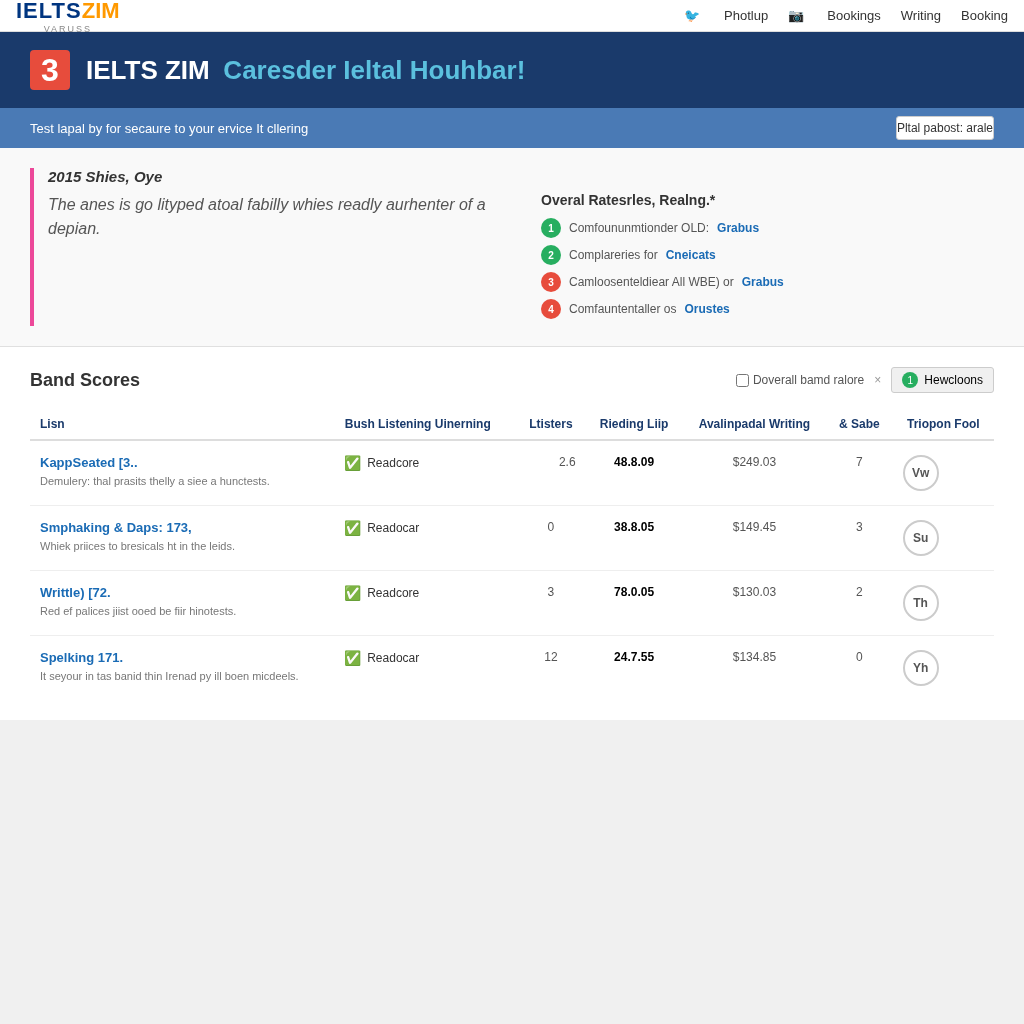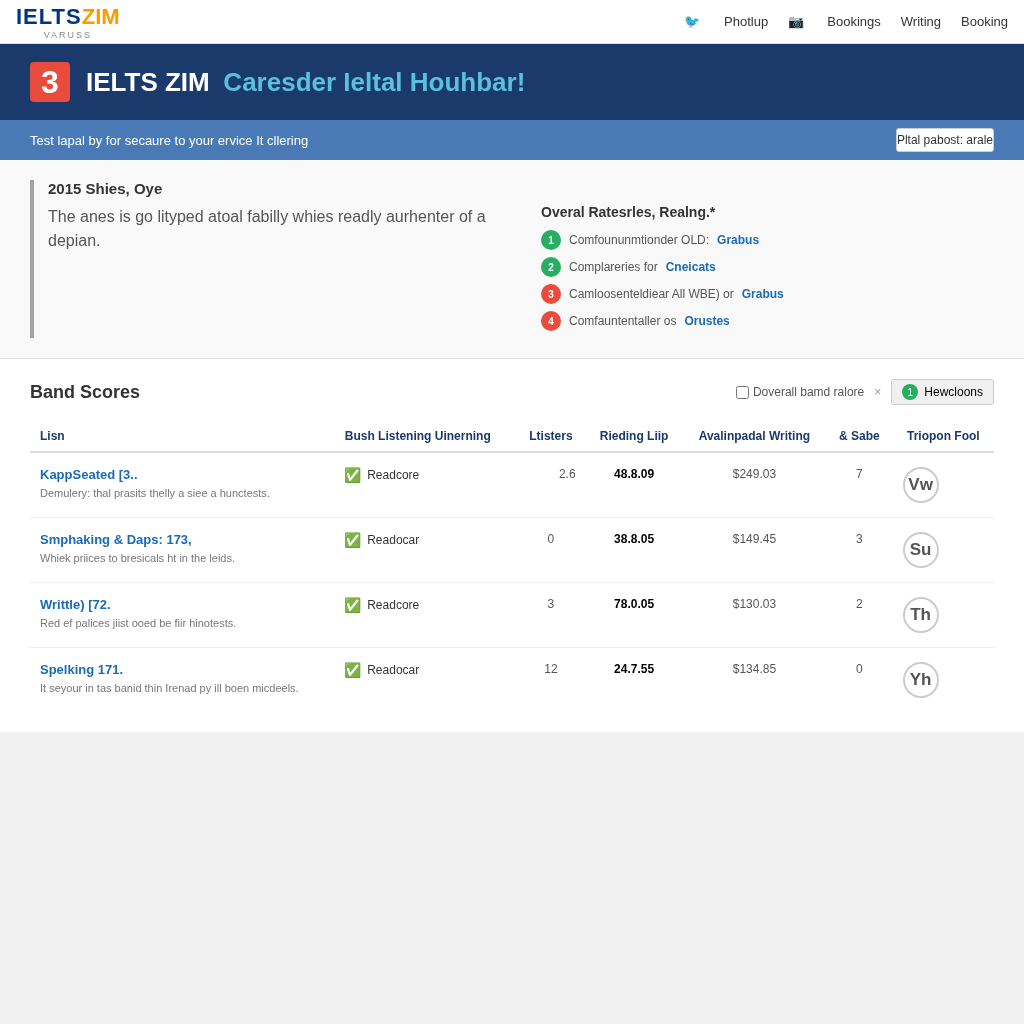--- a/index.html
+++ b/index.html
@@ -5,21 +5,21 @@
     * { box-sizing: border-box; margin: 0; padding: 0; }
     body { font-family: Arial, sans-serif; font-size: 13px; background: #f0f0f0; color: #333; width: 1024px; }
 
     
     .top-nav {
       background: #fff;
       display: flex;
       align-items: center;
       padding: 6px 16px;
       border-bottom: 1px solid #ddd;
-      height: 44px;
+      height: 32px;
     }
     .logo-ielts {
       font-size: 22px;
       font-weight: 900;
       color: #003580;
       letter-spacing: 1px;
     }
     .logo-zim {
       color: #f90;
       font-size: 22px;
@@ -96,22 +96,23 @@
     
     .info-section {
       display: flex;
       padding: 20px 30px;
       gap: 40px;
       border-bottom: 1px solid #e0e0e0;
       background: #f9f9f9;
     }
     .info-left {
       flex: 1;
-      border-left: 4px solid #a3a3a3;
+      border-left: 4px solid #ec4899;
       padding-left: 14px;
+      font-style: italic;
     }
     .info-left h2 {
       font-size: 15px;
       font-weight: bold;
       margin-bottom: 8px;
       color: #333;
     }
     .info-left p {
       font-size: 16px;
       color: #555;
@@ -254,21 +255,21 @@
     }
     .score-red { color: #000000; font-weight: bold; }
     .avatar-circle {
       width: 36px;
       height: 36px;
       border-radius: 50%;
       border: 2px solid #ccc;
       display: flex;
       align-items: center;
       justify-content: center;
-      font-size: 17px;
+      font-size: 12px;
       font-weight: bold;
       color: #555;
       background: #fff;
     }
   </style>
 </head>
 <body>
 
 <div class="top-nav">
   <div>

